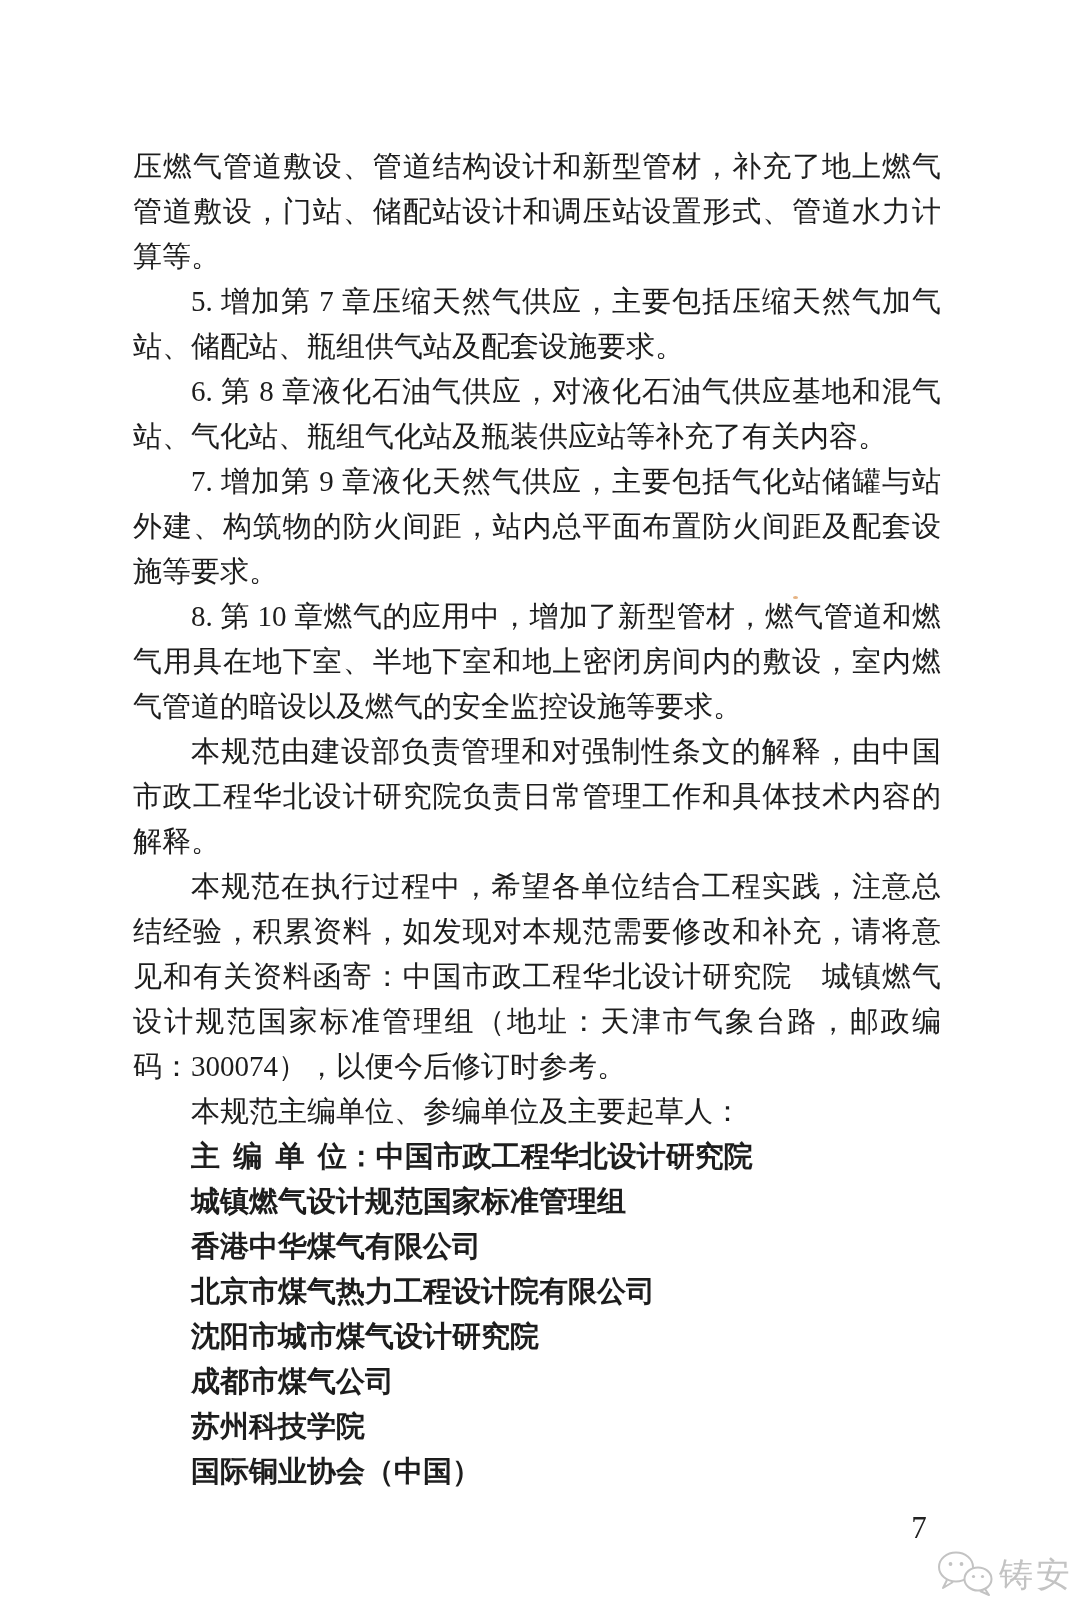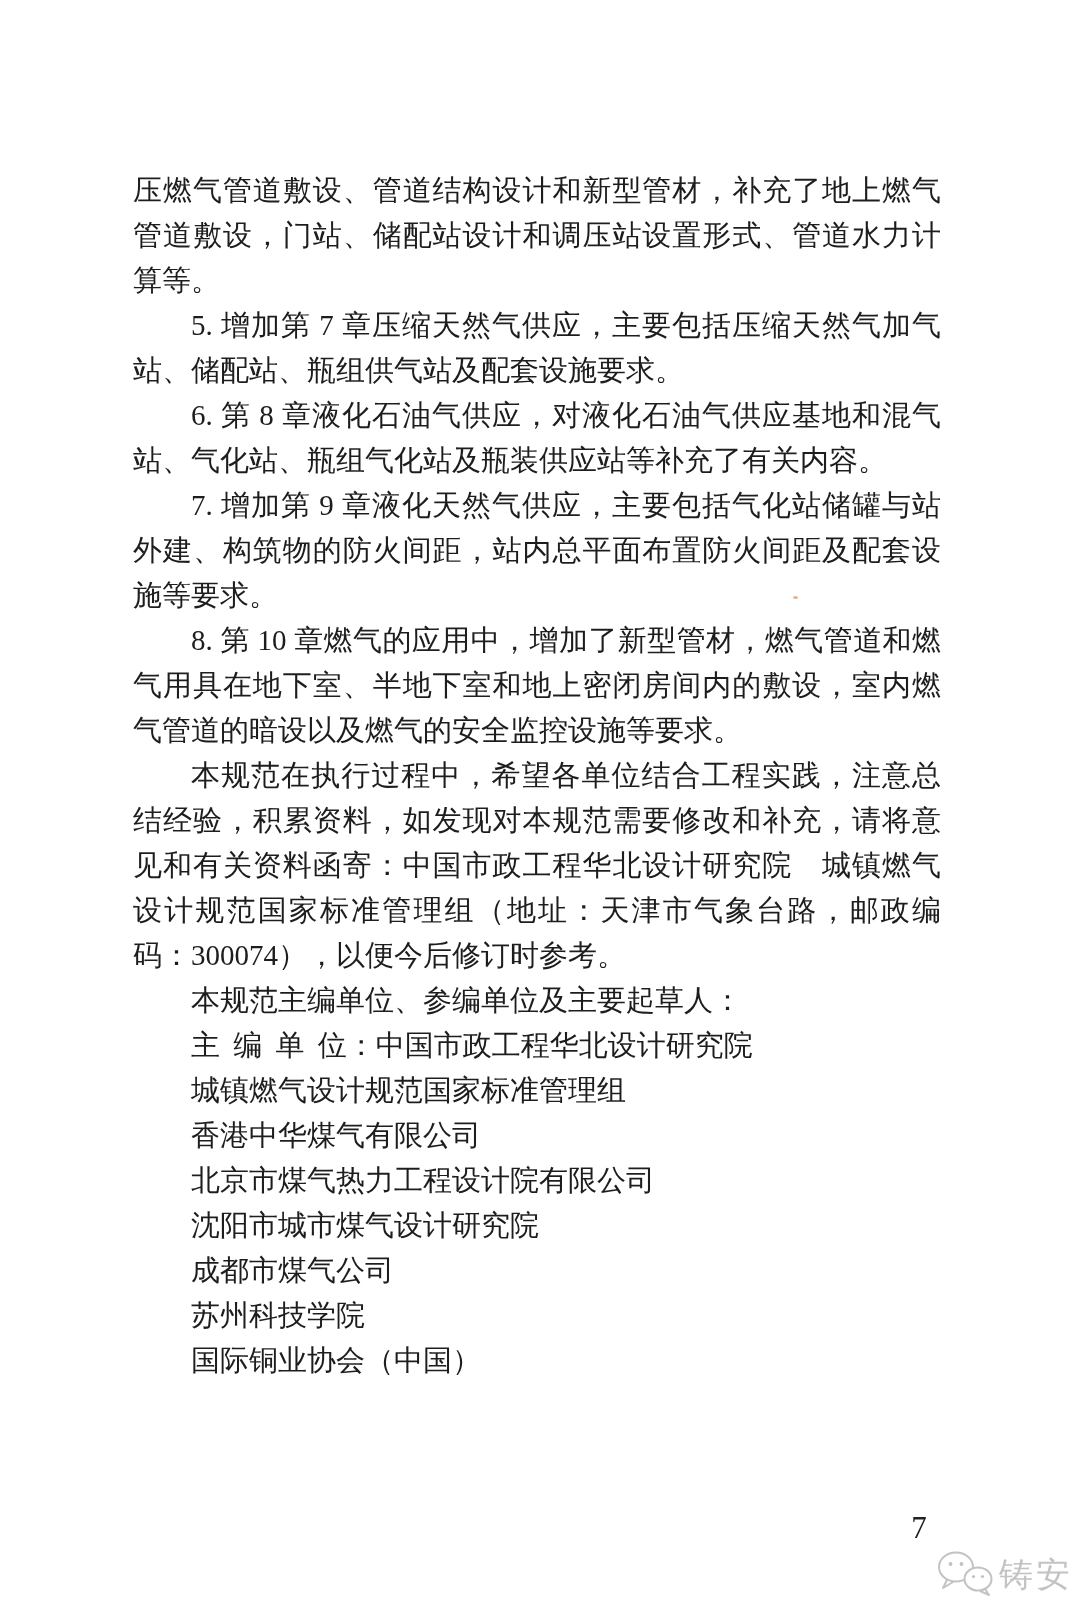--- a/index.html
+++ b/index.html
@@ -8,35 +8,36 @@
     width: 1076px;
     height: 1619px;
     background: #ffffff;
     overflow: hidden;
     font-family: "Liberation Serif", "DejaVu Serif", serif;
     color: #1d1d1d;
   }
   .body-text {
     position: absolute;
     left: 133px;
-    top: 168px;
+    top: 144px;
     width: 808px;
     font-size: 29px;
     line-height: 45px;
   }
   .para {
     margin: 0;
     text-align: justify;
     text-justify: inter-ideograph;
   }
   .para.ind { text-indent: 2em; }
   .credits-row {
     display: flex;
     align-items: center;
     padding-left: 58px;
+    font-weight: bold;
   }
   .credits-label {
     flex: 0 0 auto;
     white-space: pre;
     word-spacing: 6px;
   }
   .credits-value { flex: 0 0 auto; }
   .participants { flex: 1; }
   .participant-item { margin: 0; }
   .page-number {
@@ -78,20 +79,21 @@
 
 <div class="canvas">
 
   <div class="body-text">
     <div id="paragraphs">
         <p class="para">压燃气管道敷设、管道结构设计和新型管材，补充了地上燃气管道敷设，门站、储配站设计和调压站设置形式、管道水力计算等。</p>
         <p class="para ind">5. 增加第 7 章压缩天然气供应，主要包括压缩天然气加气站、储配站、瓶组供气站及配套设施要求。</p>
         <p class="para ind">6. 第 8 章液化石油气供应，对液化石油气供应基地和混气站、气化站、瓶组气化站及瓶装供应站等补充了有关内容。</p>
         <p class="para ind">7. 增加第 9 章液化天然气供应，主要包括气化站储罐与站外建、构筑物的防火间距，站内总平面布置防火间距及配套设施等要求。</p>
         <p class="para ind">8. 第 10 章燃气的应用中，增加了新型管材，燃气管道和燃气用具在地下室、半地下室和地上密闭房间内的敷设，室内燃气管道的暗设以及燃气的安全监控设施等要求。</p>
+        <p class="para ind">本规范由建设部负责管理和对强制性条文的解释，由中国市政工程华北设计研究院负责日常管理工作和具体技术内容的解释。</p>
         <p class="para ind">本规范在执行过程中，希望各单位结合工程实践，注意总结经验，积累资料，如发现对本规范需要修改和补充，请将意见和有关资料函寄：中国市政工程华北设计研究院　城镇燃气设计规范国家标准管理组（地址：天津市气象台路，邮政编码：300074），以便今后修订时参考。</p>
         <p class="para ind">本规范主编单位、参编单位及主要起草人：</p>
       </div>
 
     <div class="credits-row">
       <span class="credits-label">主 编 单 位：</span>
       <span class="credits-value">中国市政工程华北设计研究院</span>
     </div>
 
     <div class="credits-row">

